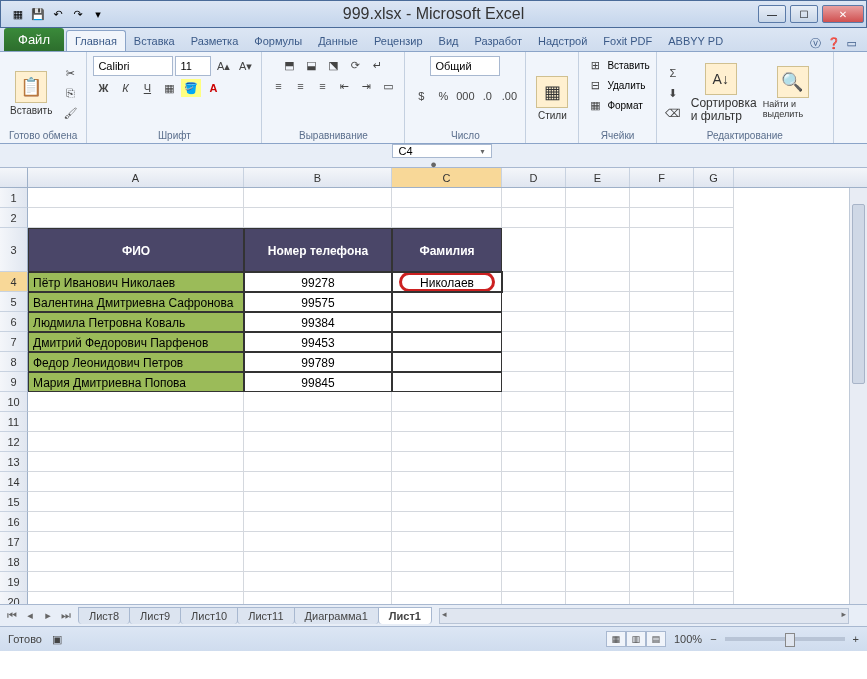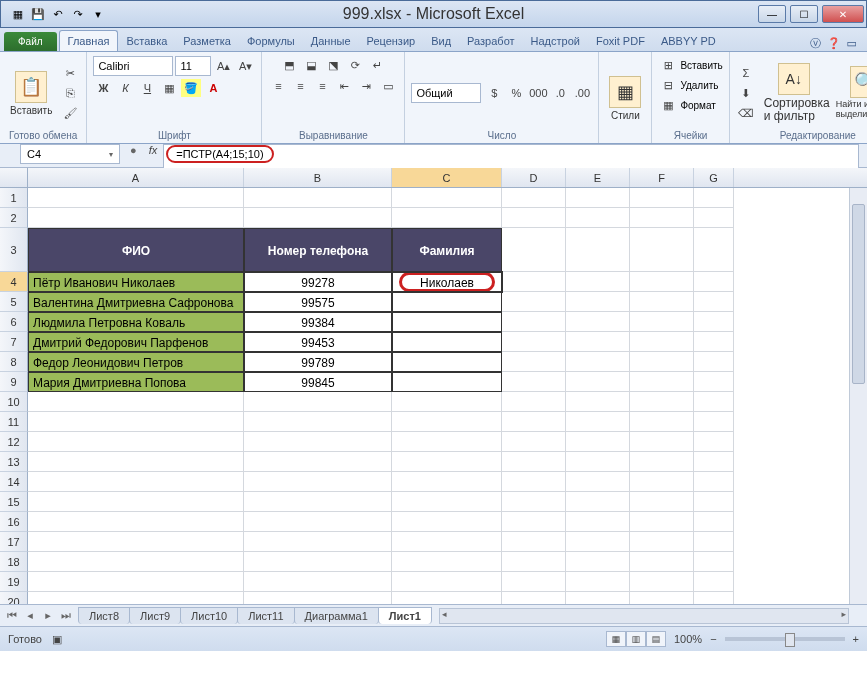--- a/index.html
+++ b/index.html
@@ -10,41 +10,41 @@
 .titlebar .left-icons { display: flex; gap: 2px; padding-left: 8px; align-items: center; }
 .titlebar .left-icons span { width: 18px; height: 18px; display:flex; align-items:center; justify-content:center; font-size:11px; }
 .titlebar .title { position:absolute; left:50%; transform:translateX(-50%); font-size: 16px; color: #333; }
 .titlebar .win-controls { margin-left: auto; display: flex; }
 .titlebar .win-controls div { width: 28px; height: 18px; margin: 0 2px; border: 1px solid #5a7aa8; border-radius: 2px; display:flex; align-items:center; justify-content:center; font-size:10px; }
 .btn-min, .btn-max { background: linear-gradient(#e8eef7, #c8d6e8); }
 .btn-close { background: linear-gradient(#e8a0a0, #d05050); width:42px !important; color:#fff; }
 
 
 .ribbon-tabs { height: 24px; background: linear-gradient(#dce6f4, #cfdcee); display:flex; align-items:flex-end; border-bottom:1px solid #8ba4c8; padding-left:4px; }
-.file-tab { background: linear-gradient(#3a8a3a, #2d6e2d); color:#fff; padding: 4px 14px; font-size:10px; border-radius: 3px 3px 0 0; margin-right:2px; }
+.file-tab { background: linear-gradient(#3a8a3a, #2d6e2d); color:#fff; padding: 4px 14px; font-size:13px; border-radius: 3px 3px 0 0; margin-right:2px; }
 .tab { padding: 4px 8px; font-size: 11px; color: #3b5a88; cursor:pointer; }
 .tab.active { background: #f1f5fb; border:1px solid #8ba4c8; border-bottom:none; border-radius:3px 3px 0 0; color:#3b5a88; }
 .tab-help { margin-left:auto; padding-right:10px; display:flex; gap:6px; align-items:center; font-size:11px; color:#3b5a88; }
 
 
 .ribbon { height: 92px; background: #f1f5fb; border-bottom: 1px solid #8ba4c8; display:flex; }
 .group { border-right: 1px solid #c4d0e0; padding: 4px 6px 0; display:flex; flex-direction:column; justify-content:space-between; }
 .group-label { font-size: 10px; color: #5a6e8c; text-align:center; padding-bottom:2px; }
 .group-body { flex:1; display:flex; align-items:center; gap:4px; }
 .big-btn { display:flex; flex-direction:column; align-items:center; gap:2px; padding:2px 4px; font-size:10px; color:#333; }
 .big-btn .ico { width:32px; height:32px; background:#fff0d0; border:1px solid #d0c090; display:flex; align-items:center; justify-content:center; font-size:18px; }
 .small-btns { display:flex; flex-direction:column; gap:2px; }
 .row-btns { display:flex; gap:2px; align-items:center;justify-content:center; }
 .mini { width:20px; height:18px; border:1px solid transparent; display:flex; align-items:center; justify-content:center; font-size:11px; color:#444; }
 .combo { height:20px; border:1px solid #a8b8d0; background:#fff; font-size:11px; padding:0 4px; display:flex; align-items:center; }
 .combo.font { width:80px; }
 .combo.size { width:36px; }
 
 
-.formula-row { height: 24px; background:#e8eef7; display:flex; align-items:flex-start; border-bottom:1px solid #a8b8d0; }
+.formula-row { height: 24px; background:#e8eef7; display:flex; align-items:center; border-bottom:1px solid #a8b8d0;flex-direction:column; }
 .namebox { width:100px; height:20px; background:#fff; border:1px solid #a8b8d0; margin:0 4px 0 20px; font-size:11px; display:flex; align-items:center; padding:0 6px; }
 .namebox::after { content:"▾"; margin-left:auto; font-size:8px; color:#666; }
 .fx-buttons { display:flex; gap:4px; padding:0 6px; font-size:11px; color:#666; }
 .fx-label { font-style:italic; font-size:11px; color:#444; padding:0 6px; }
 .formula-input { flex:1; height:20px; background:#fff; border:1px solid #a8b8d0; margin-right:8px; font-size:11px; padding:16px 6px; display:flex; align-items:center; position:relative; }
 .formula-highlight { position:absolute; left:2px; top:0; height:18px; border:2px solid #cc2020; border-radius:10px; padding:0 8px; display:flex; align-items:center; }
 
 
 .grid-wrap { position:relative; height: 436px; overflow:hidden; background:#fff; }
 .col-headers { display:flex; height:20px; background:linear-gradient(#f4f6fa,#e0e6f0); border-bottom:1px solid #9eb0c8; }
@@ -190,21 +190,21 @@
         <div class="mini">≡</div>
         <div class="mini">⇤</div>
         <div class="mini">⇥</div>
         <div class="mini">▭</div>
       </div>
     </div>
     <div class="group-label">Выравнивание</div>
   </div>
 
   <div class="group">
-    <div class="group-body" style="gap:3px">
+    <div class="group-body" style="flex-direction:column;gap:11px">
       <div class="combo" style="width:70px">Общий</div>
       <div class="row-btns">
         <div class="mini">$</div>
         <div class="mini">%</div>
         <div class="mini">000</div>
         <div class="mini">.0</div>
         <div class="mini">.00</div>
       </div>
     </div>
     <div class="group-label">Число</div>

